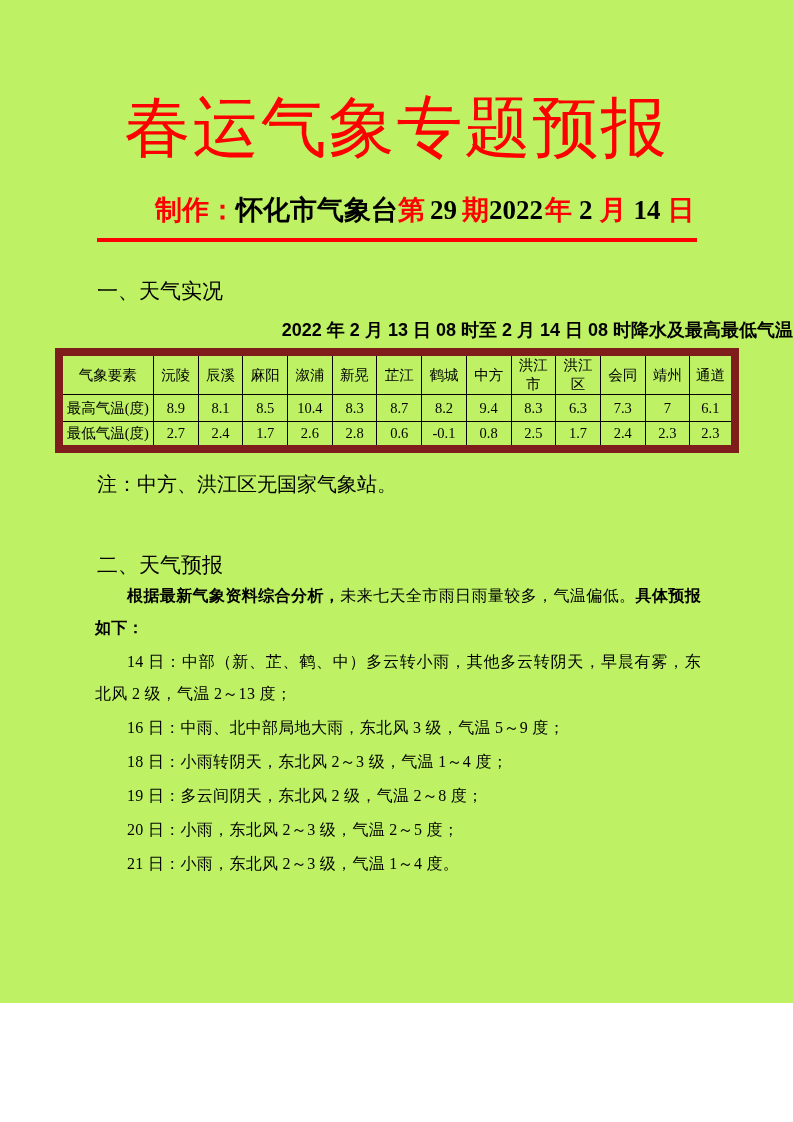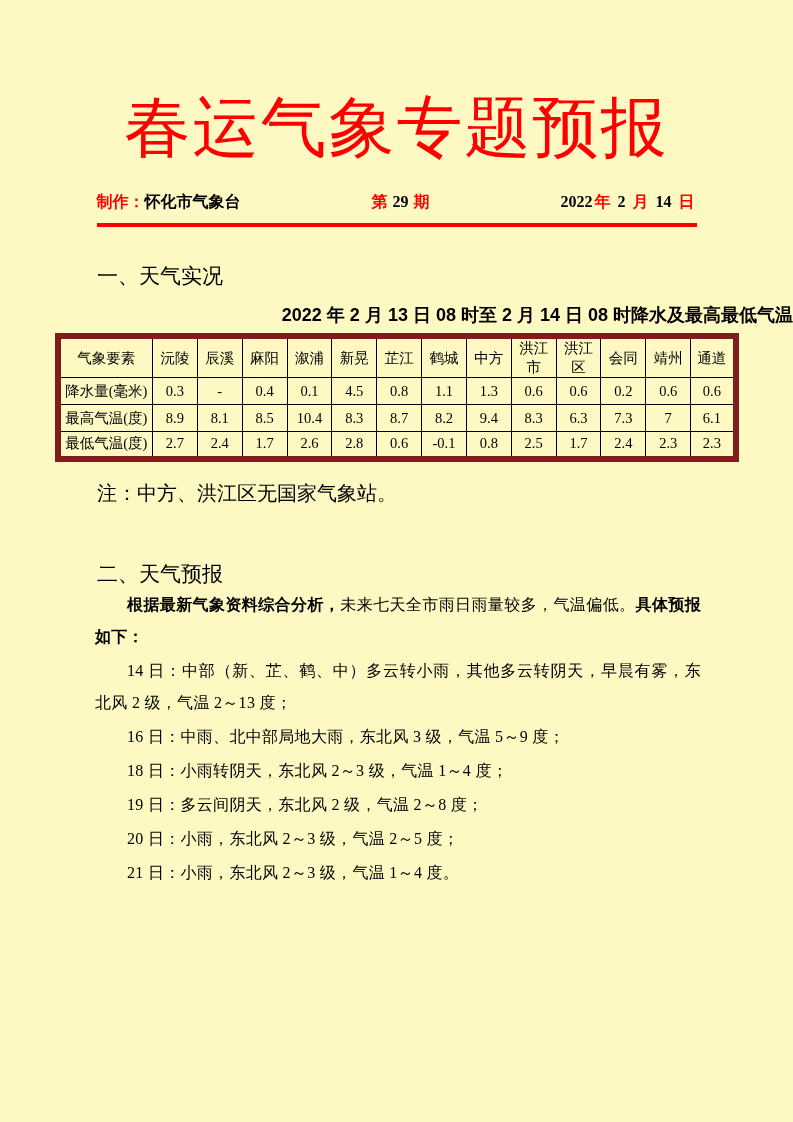--- a/index.html
+++ b/index.html
@@ -2,35 +2,35 @@
 <html><head>
 <meta charset="utf-8">
 <style>
   :root{
     --red:#ff0000;
     --ink:#000000;
   }
   *{box-sizing:border-box;}
   html,body{margin:0;padding:0;background:#ffffff;}
   .page{
-    width:793px;height:1122px;margin:0 auto;background:#fef9c3;
+    width:793px;height:1003px;margin:0 auto;background:#bef264;
     color:var(--ink);position:relative;overflow:hidden;
     font-family:"Liberation Serif","DejaVu Serif",serif;
   }
   
   .masthead-title{
     margin:0;padding-top:90px;text-align:center;
     font-size:66px;line-height:1.15;font-weight:400;letter-spacing:2px;
     color:var(--red);
     font-family:"Liberation Serif","DejaVu Serif",serif;
   }
   .issue-line{
     width:600px;margin:26px auto 0;
-    display:flex;justify-content:space-between;align-items:baseline;
-    font-size:16px;font-weight:bold;white-space:nowrap;
+    display:flex;justify-content:flex-end;align-items:baseline;
+    font-size:27px;font-weight:bold;white-space:nowrap;
   }
   .issue-line .red{color:var(--red);}
   .issue-line .num{padding:0 5px;}
   .issue-line .unit{padding:0 2px;}
   .red-rule{
     width:600px;margin:10px auto 0;height:0;
     border-top:4px solid var(--red);
   }
   
   .sec-heading{
@@ -39,21 +39,21 @@
   }
   .sec-heading.second{margin-top:54px;}
   .table-title{
     margin:14px 0 0 0;text-align:right;
     font-size:18px;font-weight:bold;
     font-family:"Liberation Sans","DejaVu Sans",sans-serif;
   }
   
   table.weather{
     width:684px;margin:6px auto 0;border-collapse:collapse;
-    border:6px solid #7f1d1d;table-layout:fixed;
+    border:8px solid #7f1d1d;table-layout:fixed;
     font-size:14.5px;
   }
   table.weather th,table.weather td{
     border:1.5px solid #000;text-align:center;vertical-align:middle;
     height:27px;padding:0 1px;font-weight:normal;overflow:hidden;
   }
   .footnote{
     margin:17px 0 0 97px;font-size:20px;line-height:1.4;
   }
   
@@ -122,36 +122,20 @@
           <th>中方</th>
           <th>洪江市</th>
           <th>洪江区</th>
           <th>会同</th>
           <th>靖州</th>
           <th>通道</th>
         </tr>
       </thead>
       <tbody>
         <tr>
-          <td>降水量(毫米)</td>
-          <td>0.3</td>
-          <td>-</td>
-          <td>0.4</td>
-          <td>0.1</td>
-          <td>4.5</td>
-          <td>0.8</td>
-          <td>1.1</td>
-          <td>1.3</td>
-          <td>0.6</td>
-          <td>0.6</td>
-          <td>0.2</td>
-          <td>0.6</td>
-          <td>0.6</td>
-        </tr>
-        <tr>
           <td>最高气温(度)</td>
           <td>8.9</td>
           <td>8.1</td>
           <td>8.5</td>
           <td>10.4</td>
           <td>8.3</td>
           <td>8.7</td>
           <td>8.2</td>
           <td>9.4</td>
           <td>8.3</td>

